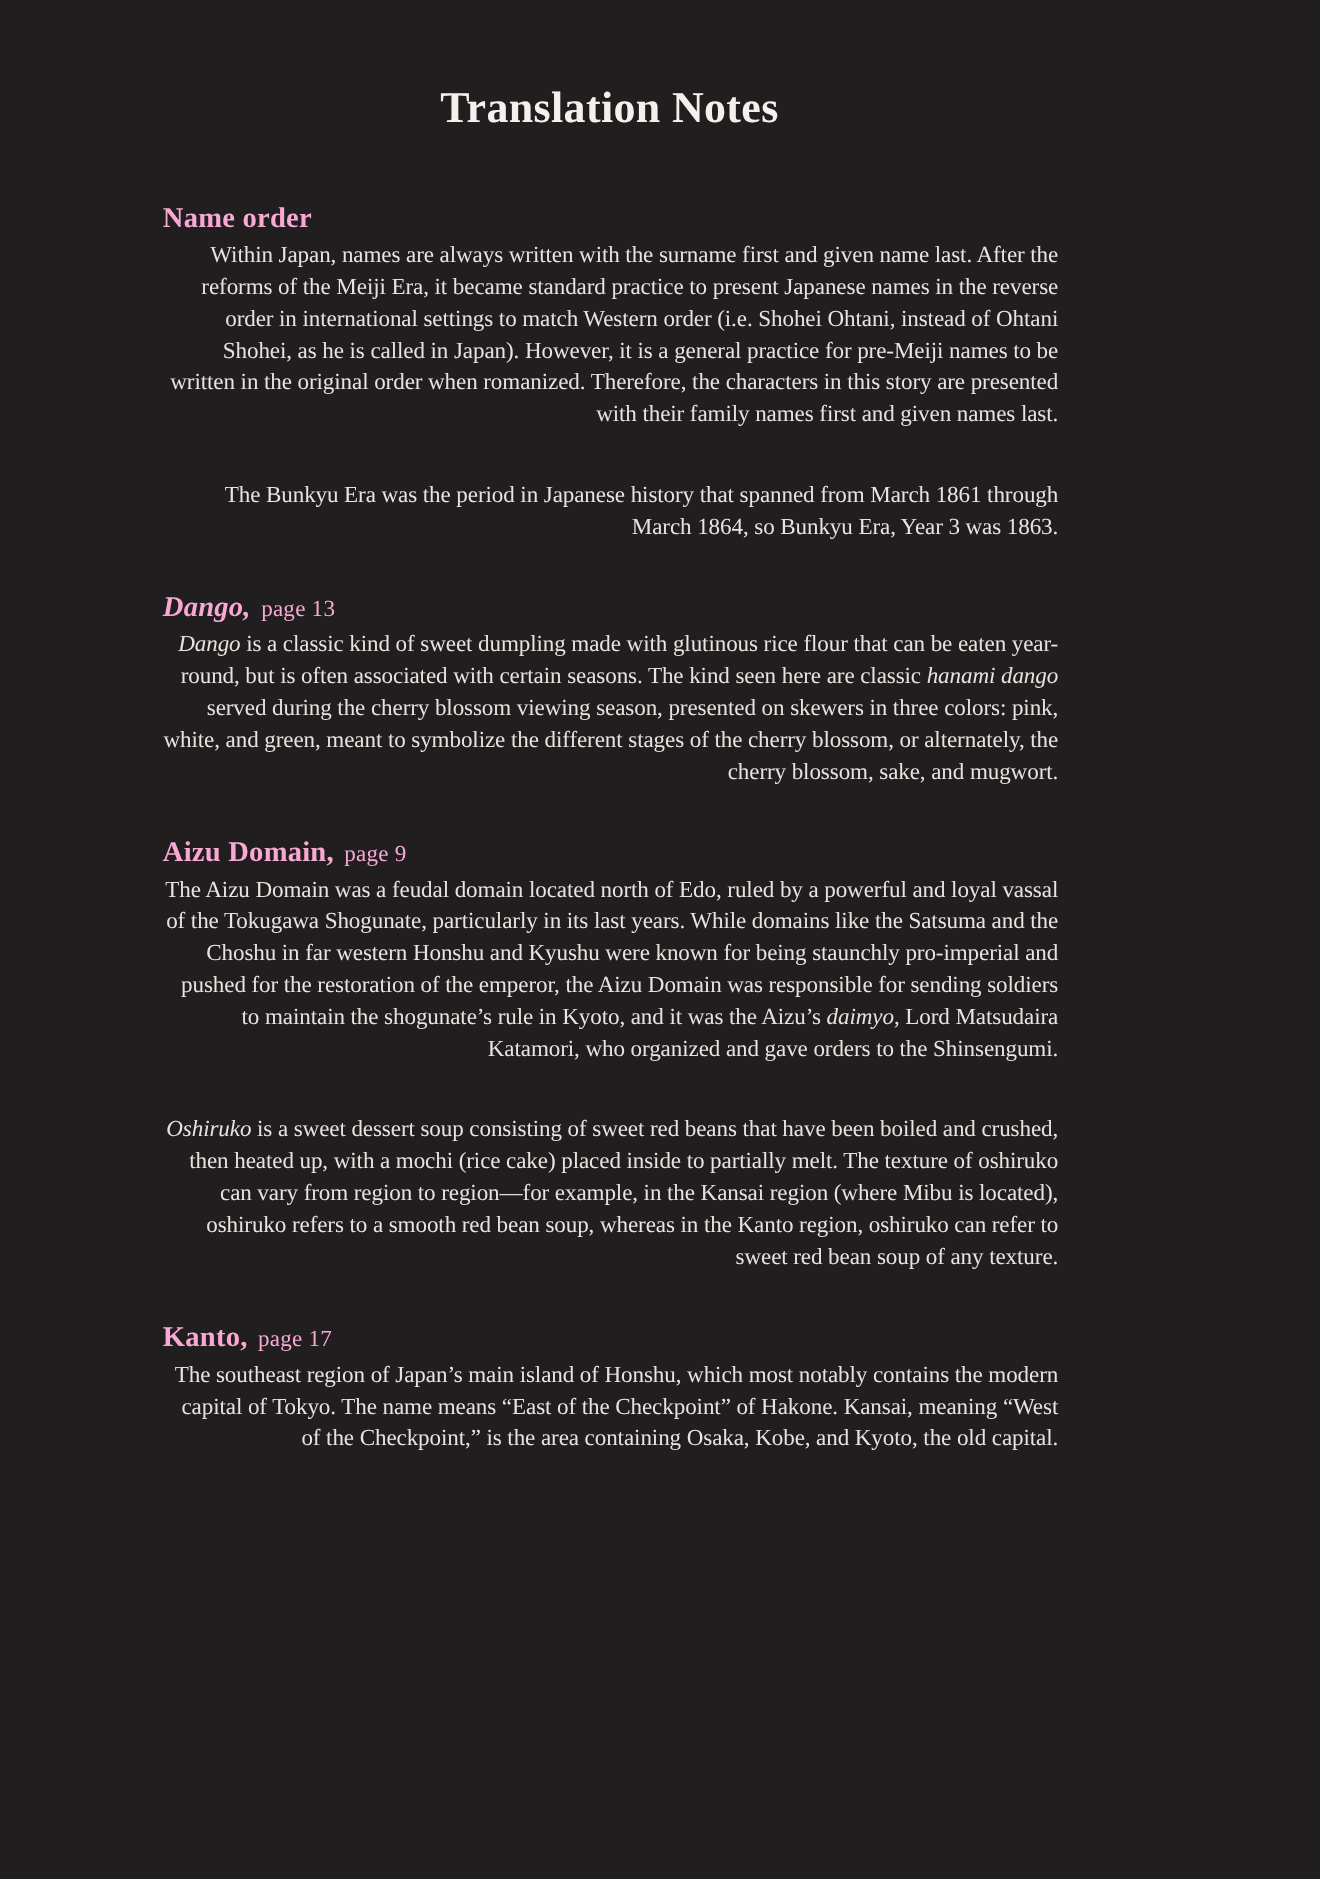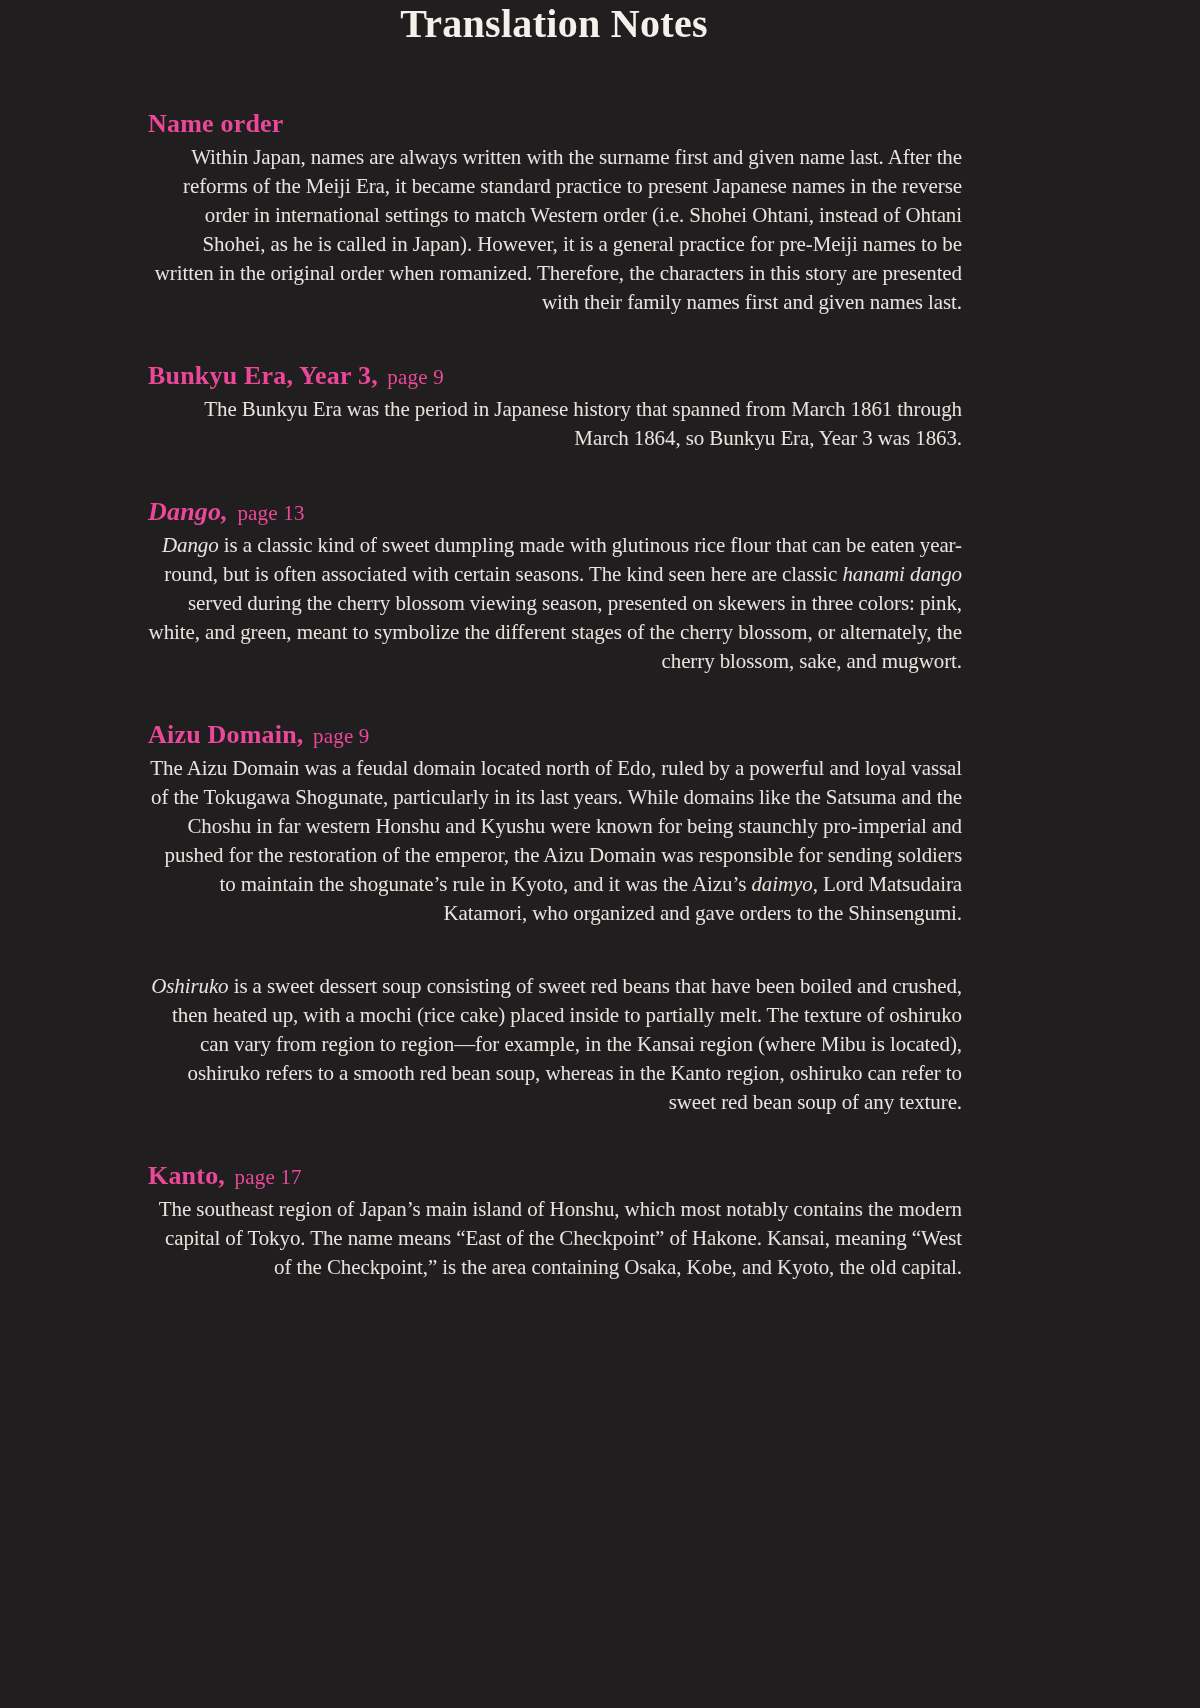--- a/index.html
+++ b/index.html
@@ -11,41 +11,42 @@
     height: 1708px;
     background: #201e1f;
     color: #e9e6e1;
     font-family: "Liberation Serif", "DejaVu Serif", serif;
     overflow: hidden;
   }
   .page {
     box-sizing: border-box;
     width: 1200px;
     height: 1708px;
+    padding-top: 74px;
   }
   .page-title {
     width: 812px;
     margin: 0 0 0 148px;
     text-align: center;
     font-size: 40px;
     font-weight: bold;
     color: #f4f1ec;
     letter-spacing: 0.3px;
   }
   .sections {
     width: 814px;
     margin: 62px 0 0 148px;
   }
   .note-section { margin-top: 44px; }
   .note-section:first-child { margin-top: 0; }
   .note-heading {
     margin: 0 0 4px 0;
     font-size: 26px;
     font-weight: bold;
-    color: #ec4899;
+    color: #f9a8d4;
     letter-spacing: 0.2px;
   }
   .head-term.italic { font-style: italic; }
   .page-ref {
     font-size: 21px;
     font-weight: normal;
     font-style: normal;
     margin-left: 4px;
   }
   .note-body {
@@ -63,21 +64,20 @@
 
 <div class="page">
   <h1 class="page-title">Translation Notes</h1>
   <div class="sections">
   <section class="note-section">
     <h2 class="note-heading"><span class="head-term">Name order</span></h2>
     <p class="note-body"><span>Within Japan, names are always written with the surname first and given name last. After the reforms of the Meiji Era, it became standard practice to present Japanese names in the reverse order in international settings to match Western order (i.e. Shohei Ohtani, instead of Ohtani Shohei, as he is called in Japan). However, it is a general practice for pre-Meiji names to be written in the original order when romanized. Therefore, the characters in this story are presented with their family names first and given names last.</span></p>
   </section>
 
   <section class="note-section">
-    <h2 class="note-heading"><span class="head-term">Bunkyu Era, Year 3,</span><span class="page-ref"> page 9</span></h2>
     <p class="note-body"><span>The Bunkyu Era was the period in Japanese history that spanned from March 1861 through March 1864, so Bunkyu Era, Year 3 was 1863.</span></p>
   </section>
 
   <section class="note-section">
     <h2 class="note-heading"><span class="head-term italic">Dango,</span><span class="page-ref"> page 13</span></h2>
     <p class="note-body"><span class="italic">Dango</span><span> is a classic kind of sweet dumpling made with glutinous rice flour that can be eaten year-round, but is often associated with certain seasons. The kind seen here are classic </span><span class="italic">hanami dango</span><span> served during the cherry blossom viewing season, presented on skewers in three colors: pink, white, and green, meant to symbolize the different stages of the cherry blossom, or alternately, the cherry blossom, sake, and mugwort.</span></p>
   </section>
 
   <section class="note-section">
     <h2 class="note-heading"><span class="head-term">Aizu Domain,</span><span class="page-ref"> page 9</span></h2>

